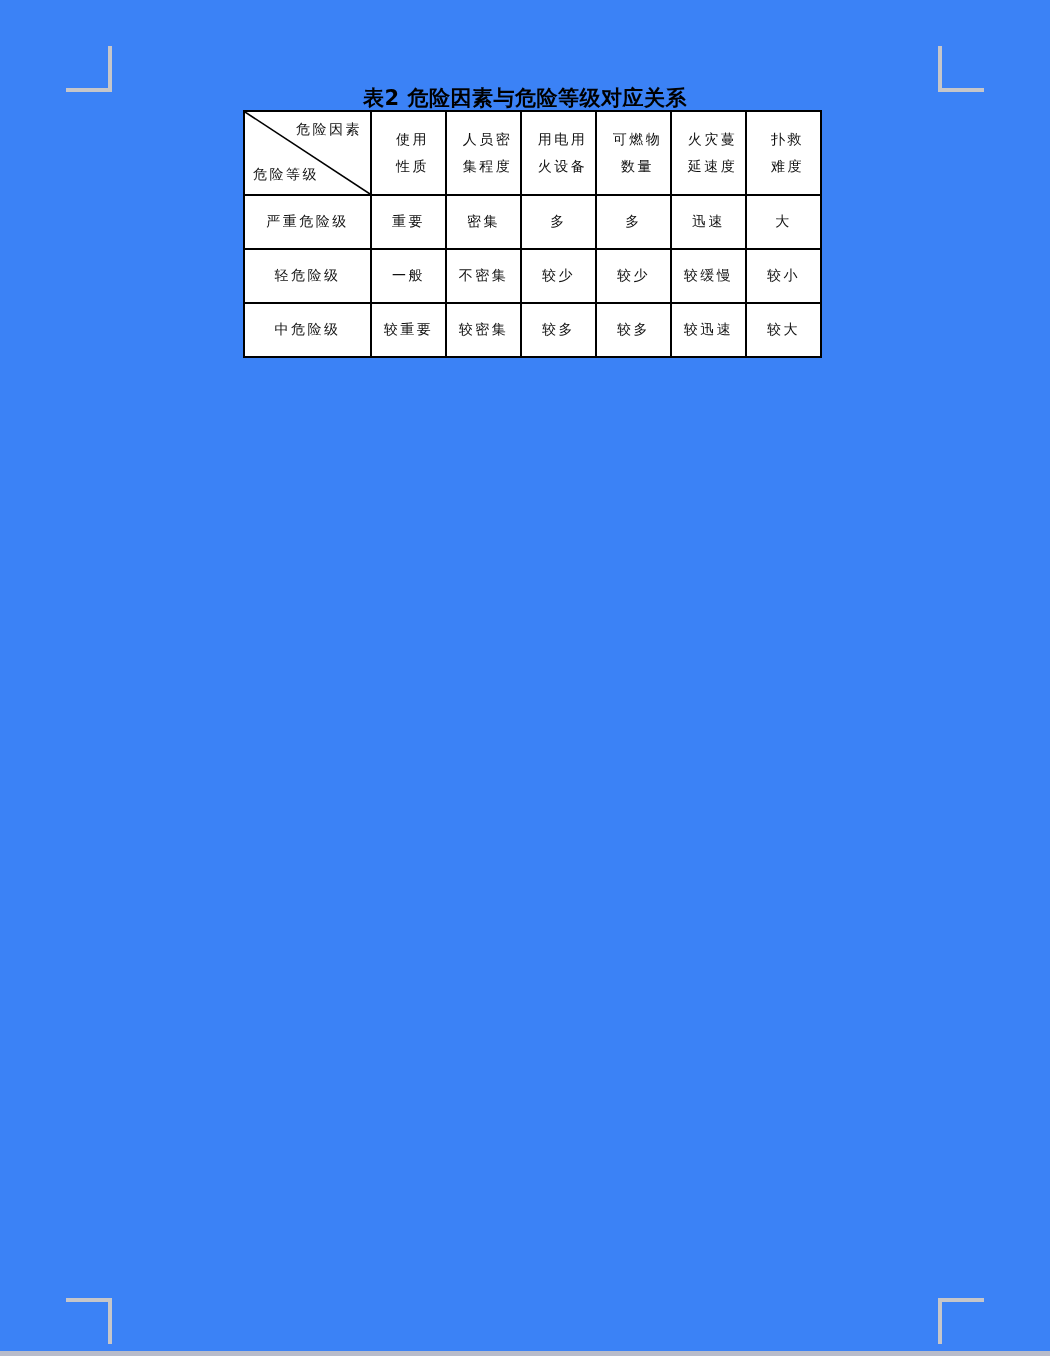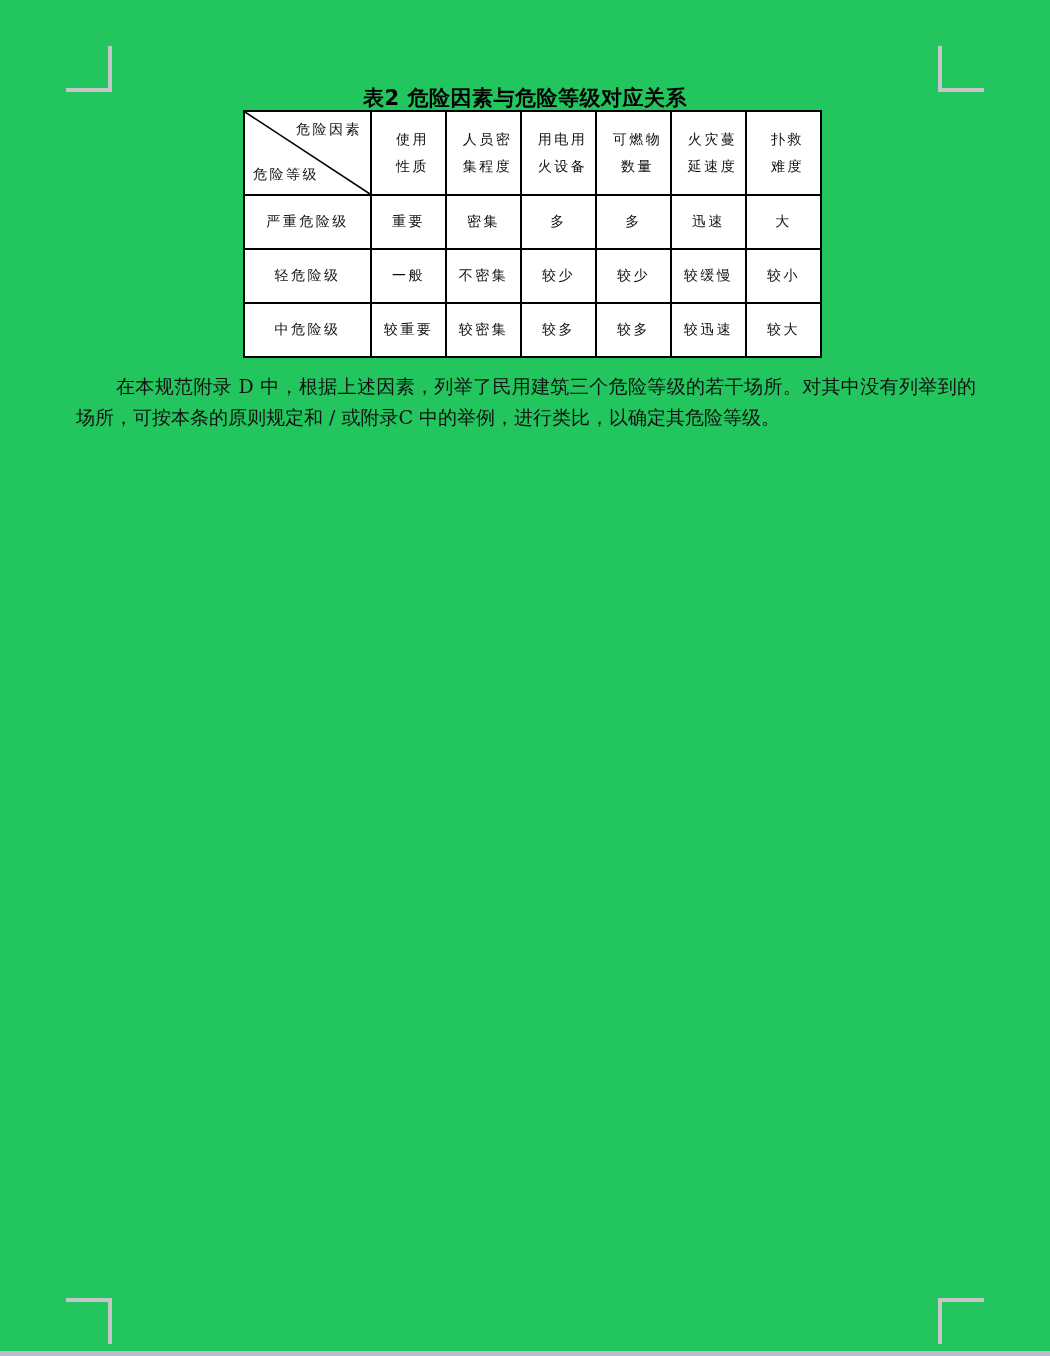--- a/index.html
+++ b/index.html
@@ -10,21 +10,21 @@
   }
   body {
     font-family: "DejaVu Serif", "Liberation Serif", serif;
     color: #000000;
   }
 
   .page {
     position: relative;
     width: 1050px;
     height: 1356px;
-    background: #22c55e;
+    background: #3b82f6;
     overflow: hidden;
   }
 
   
   .crop-mark {
     position: absolute;
     pointer-events: none;
   }
   .crop-mark .cm-h,
   .crop-mark .cm-v {
@@ -231,16 +231,15 @@
         <td class="col-factor">较重要</td>
         <td class="col-factor">较密集</td>
         <td class="col-factor">较多</td>
         <td class="col-factor">较多</td>
         <td class="col-factor">较迅速</td>
         <td class="col-factor">较大</td>
       </tr>
     </tbody>
   </table>
 
-  <p class="body-paragraph">在本规范附录 D 中，根据上述因素，列举了民用建筑三个危险等级的若干场所。对其中没有列举到的场所，可按本条的原则规定和 / 或附录C 中的举例，进行类比，以确定其危险等级。</p>
 
   <div class="page-bottom-rule"></div>
 </div>
 
 </body></html>

